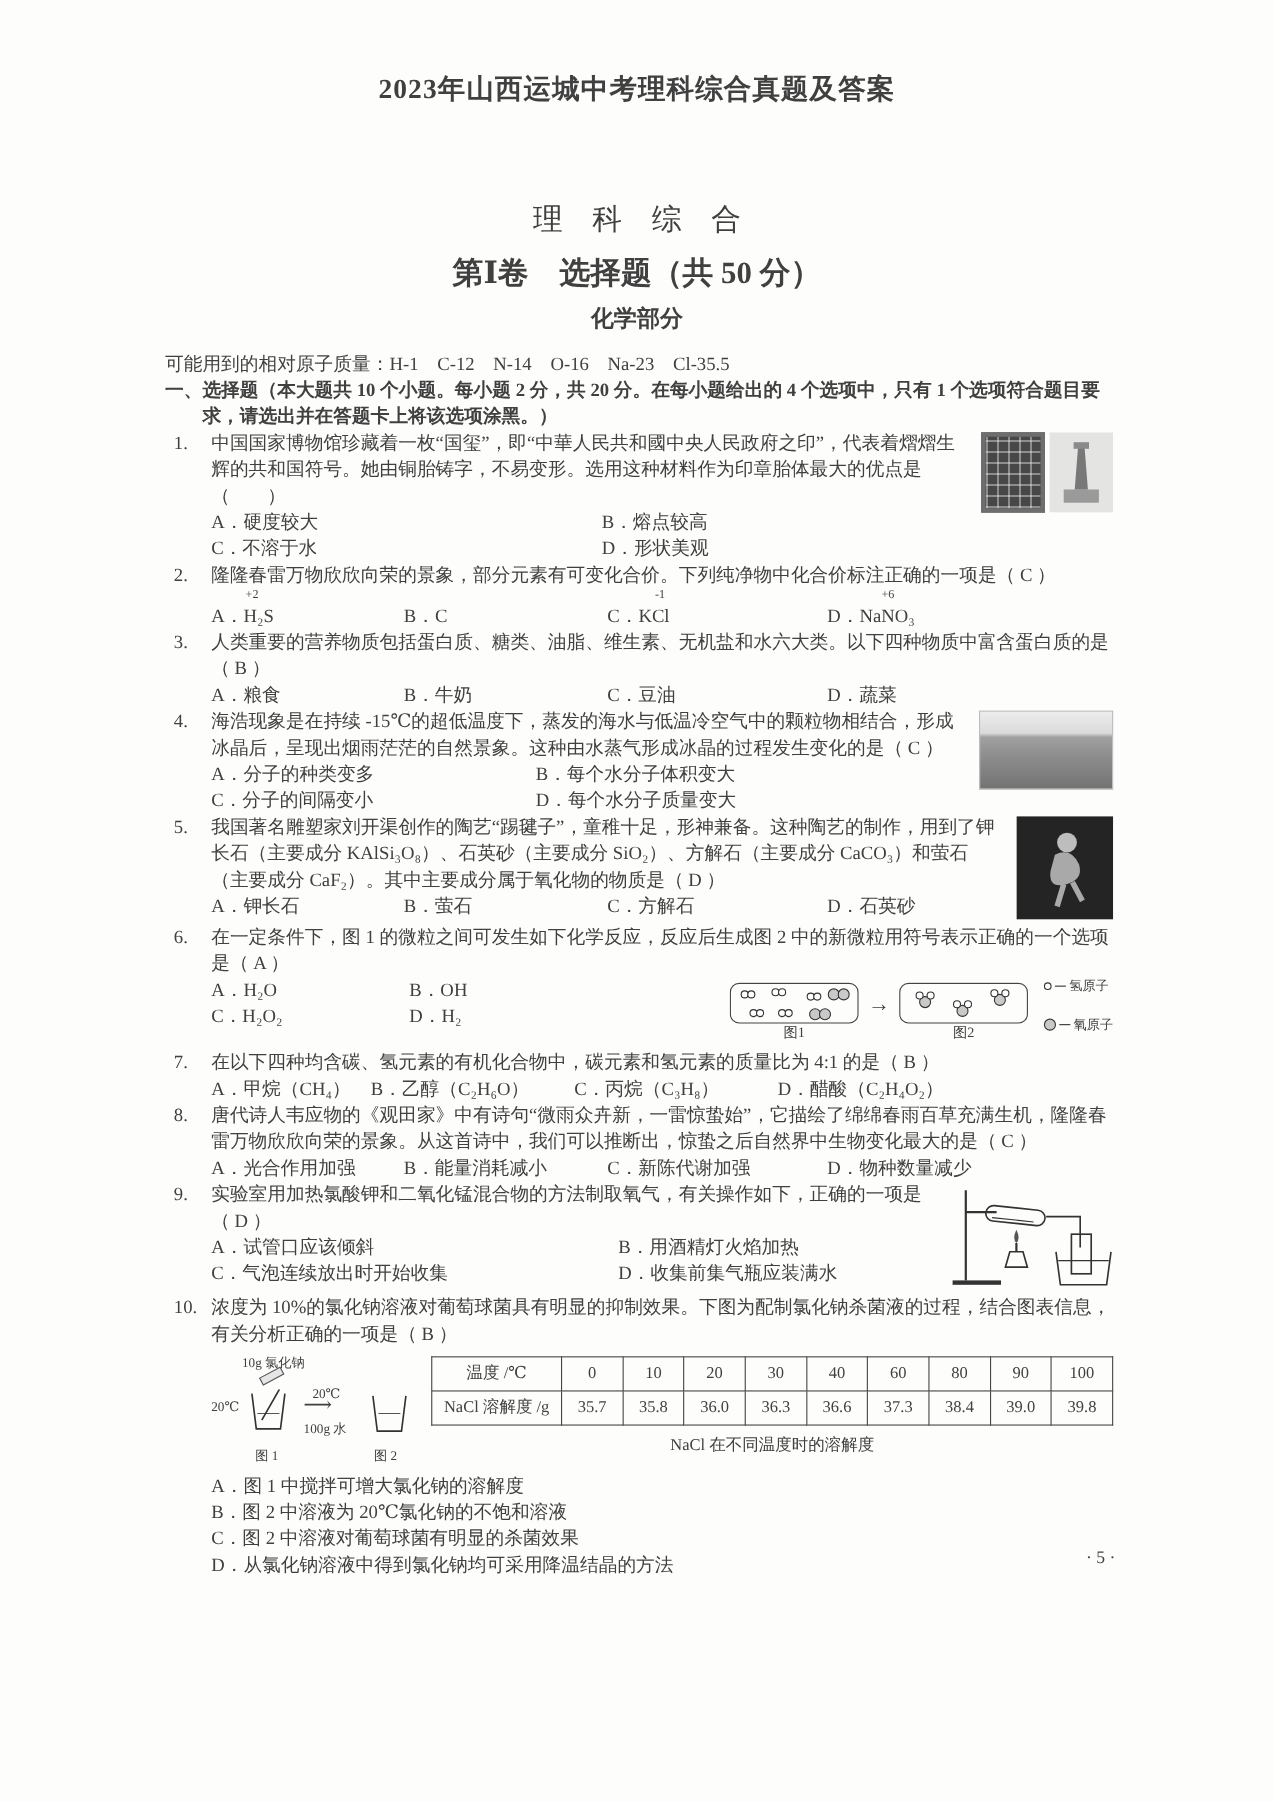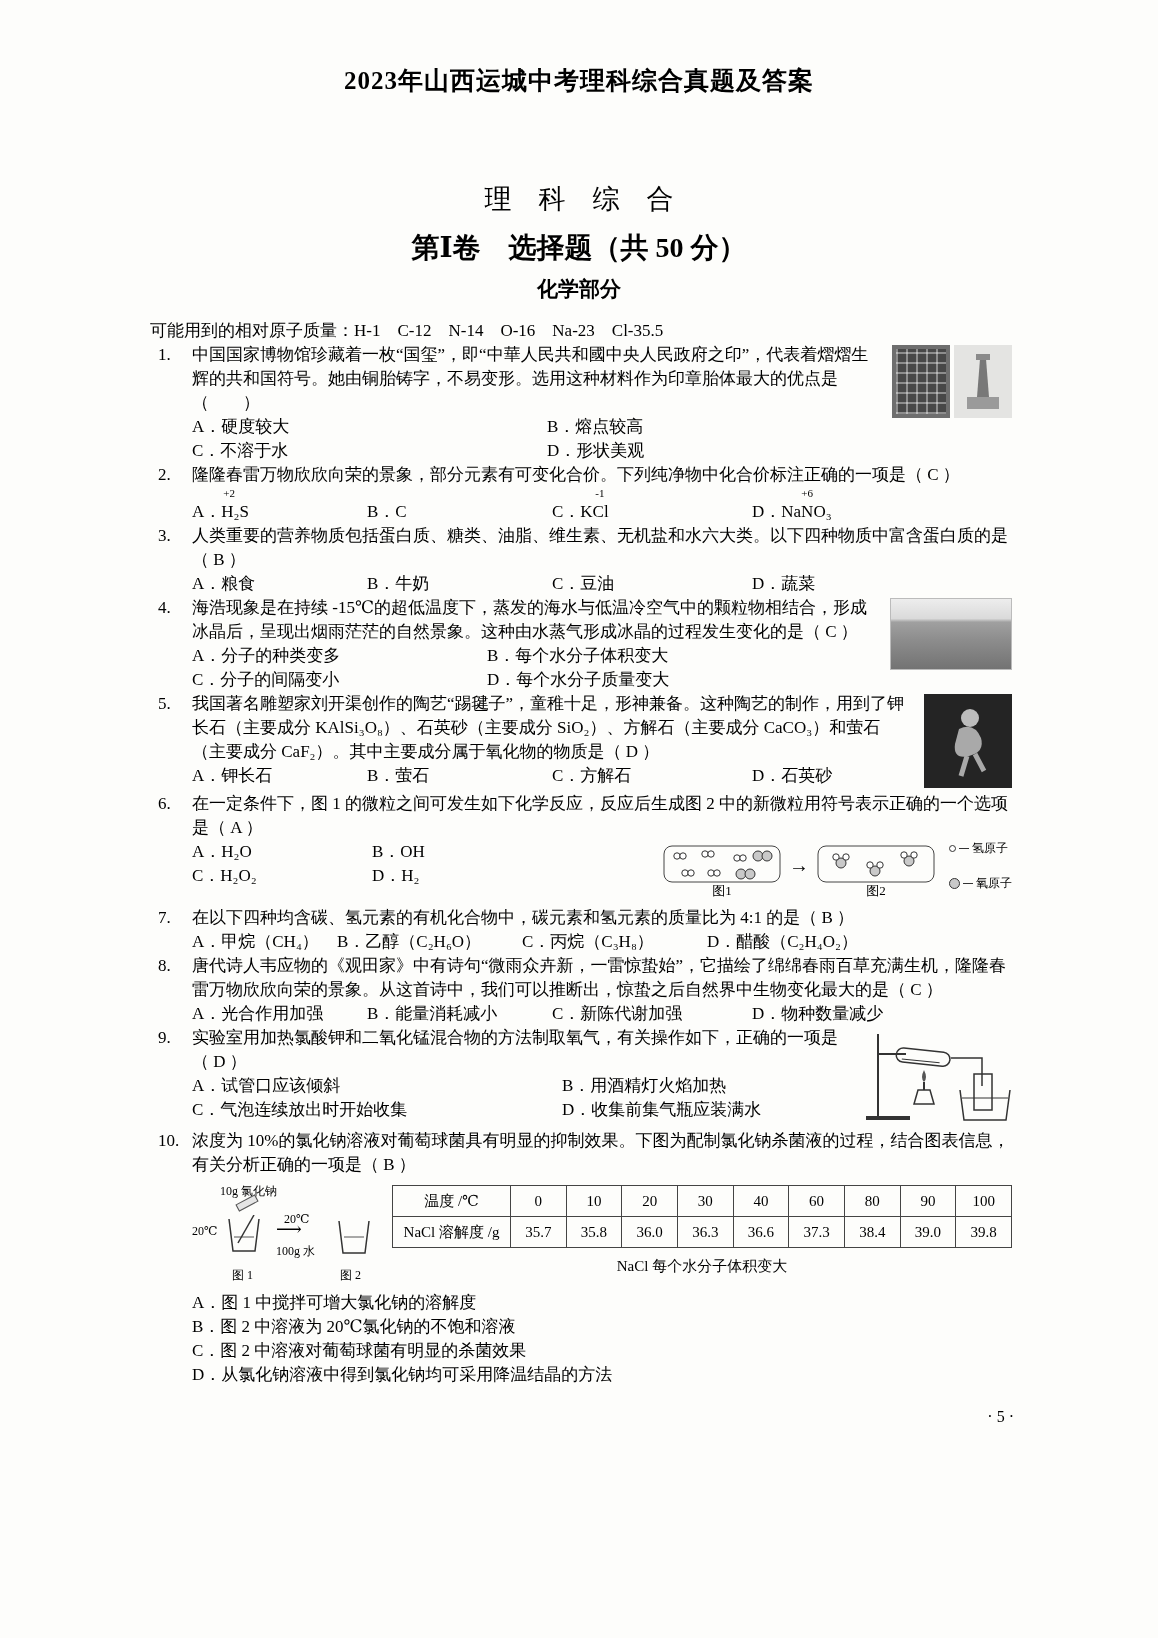--- a/index.html
+++ b/index.html
@@ -3,21 +3,21 @@
 <meta charset="utf-8">
 <style>
   * { margin:0; padding:0; box-sizing:border-box; }
   html,body { background:#ffffff; }
   .page {
     position:relative;
     width:1158px; height:1638px;
     margin:0 auto;
     background:#fdfdfb;
     font-family:"Liberation Serif","DejaVu Serif",serif;
-    color:#000000;
+    color:#404040;
     overflow:hidden;
   }
   .doc-title {
     padding-top:64px;
     text-align:center;
     font-size:25px;
     font-weight:bold;
     letter-spacing:1px;
   }
   .subject  { margin-top:84px; text-align:center; font-size:27px; }
@@ -111,20 +111,21 @@
 <div class="page">
 
   <div class="doc-title">2023年山西运城中考理科综合真题及答案</div>
   <div class="subject">理　科　综　合</div>
   <div class="volume">第Ⅰ卷　选择题（共 50 分）</div>
   <div class="section">化学部分</div>
 
   <div class="content">
 
     <p class="pre">可能用到的相对原子质量：H-1　C-12　N-14　O-16　Na-23　Cl-35.5</p>
+    <p class="pre instr">一、选择题（本大题共 10 个小题。每小题 2 分，共 20 分。在每小题给出的 4 个选项中，只有 1 个选项符合题目要求，请选出并在答题卡上将该选项涂黑。）</p>
 
     <div class="q">
       <span class="q-float q1-imgs">
         <span class="seal-stamp"></span>
         <span class="seal-photo">
           <svg width="58" height="73" viewBox="0 0 58 73">
             <rect width="58" height="73" fill="#e4e4e2"></rect>
             <rect x="13" y="52" width="32" height="12" fill="#9a9a9a"></rect>
             <path d="M26 14 L32 14 L35 52 L23 52 Z" fill="#787878"></path>
             <rect x="22" y="9" width="14" height="6" fill="#8a8a8a"></rect>
@@ -359,21 +360,21 @@
               <td>36.0</td>
               <td>36.3</td>
               <td>36.6</td>
               <td>37.3</td>
               <td>38.4</td>
               <td>39.0</td>
               <td>39.8</td>
             </tr>
           </tbody>
             </table>
-          <div class="tbl-caption">NaCl 每个水分子体积变大</div>
+          <div class="tbl-caption">NaCl 在不同温度时的溶解度</div>
         </div>
       </div>
 
       <div class="opts optlines">
         <span class="opt">A．图 1 中搅拌可增大氯化钠的溶解度</span>
         <span class="opt">B．图 2 中溶液为 20℃氯化钠的不饱和溶液</span>
         <span class="opt">C．图 2 中溶液对葡萄球菌有明显的杀菌效果</span>
         <span class="opt">D．从氯化钠溶液中得到氯化钠均可采用降温结晶的方法</span>
       </div>
     </div>

